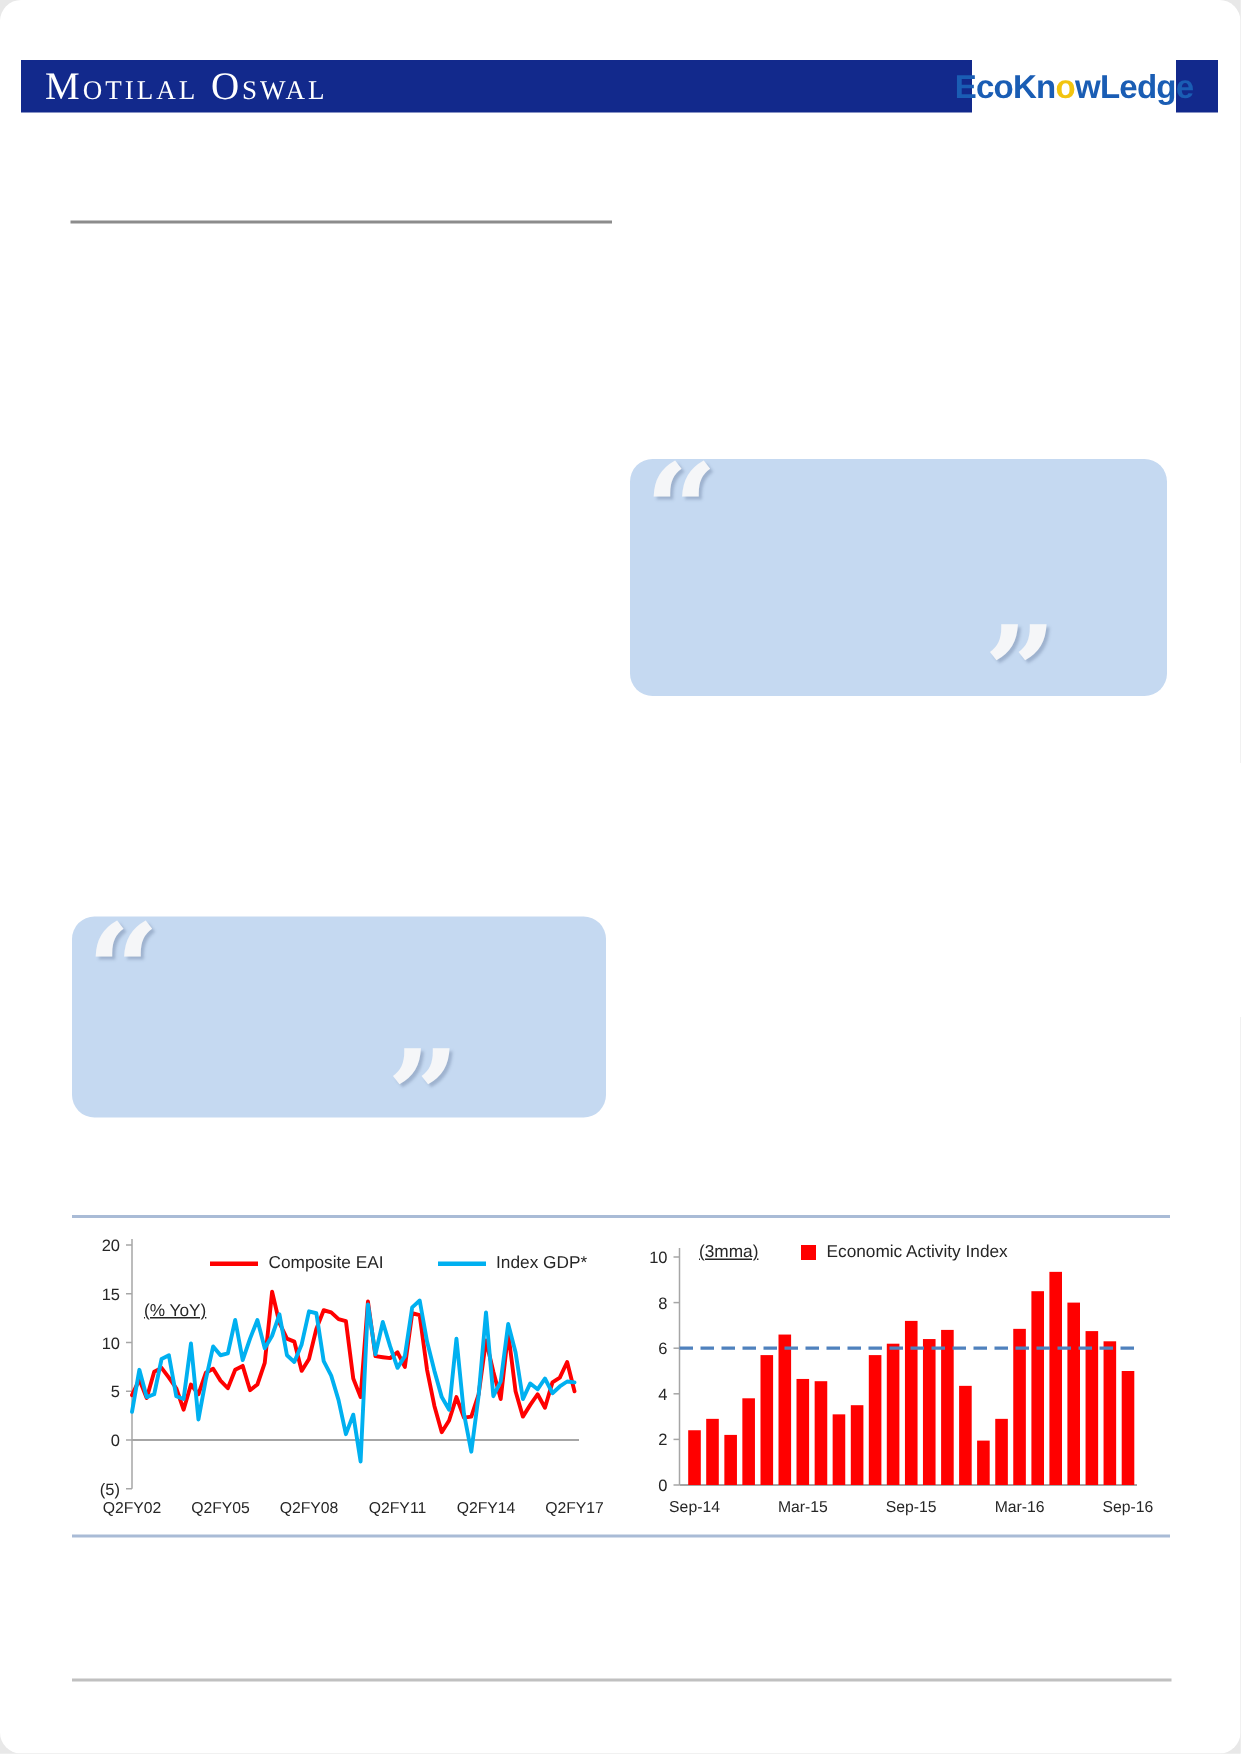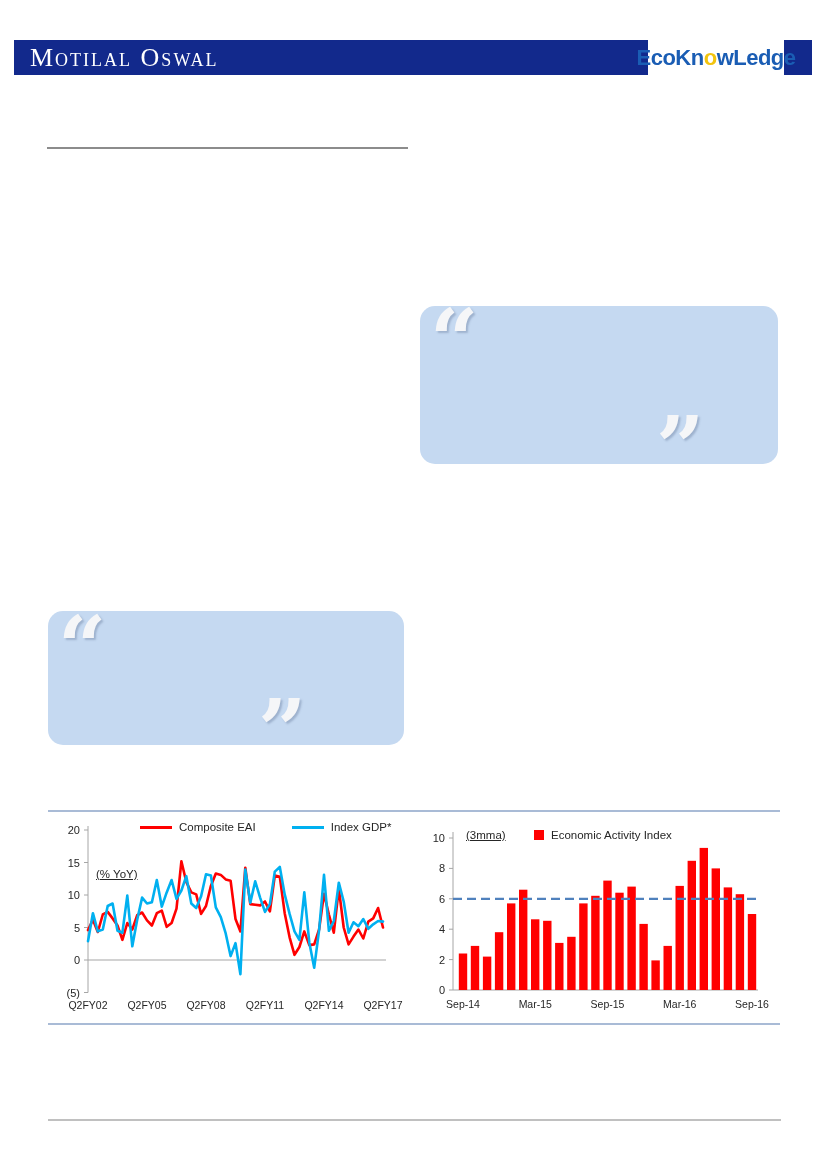--- a/index.html
+++ b/index.html
@@ -1,19 +1,20 @@
 <!DOCTYPE html>
 <html><head>
 <meta charset="utf-8">
 <style>
   html,body { margin:0; padding:0; background:#e8e8e8; }
   .page {
     position:relative; width:827px; height:1169px; margin:0 auto;
     background:#ffffff; overflow:hidden;
     font-family:"Liberation Sans", sans-serif;
+    border-radius:14px;
   }
   
   .header-bar {
     position:absolute; left:14px; top:40px; width:798px; height:35px;
     background:#12298C;
   }
   .brand {
     position:absolute; left:16px; top:3px;
     color:#ffffff; font-family:"Liberation Serif", serif;
     font-variant:small-caps; font-size:26px; letter-spacing:2px; line-height:30px;
@@ -48,21 +49,21 @@
   .chart.right-chart { left:420px; }
   .chart svg { position:absolute; left:0; top:0; }
   .chart text { font-family:"Liberation Sans", sans-serif; font-size:11px; fill:#262626; }
   .chart text.xlab { font-size:10.5px; }
   .annot {
     position:absolute; font-size:11.5px; color:#262626; white-space:nowrap;text-decoration:underline;
   }
   .left-chart .annot  { left:48px; top:36px;margin-top:20px; }
   .right-chart .annot { left:46px; top:17px; }
   .legend-row { position:absolute; display:flex; align-items:center; gap:8px; }
-  .left-chart  .legend-row { left:92px;  top:9px; gap:10px; }
+  .left-chart  .legend-row { left:92px;  top:24px; gap:10px; }
   .right-chart .legend-row { left:114px; top:17px; }
   .legend-item { display:flex; align-items:center; gap:7px; font-size:11.5px; color:#262626; white-space:nowrap; }
   .legend-item + .legend-item { margin-left:26px; }
   .swatch-line { display:inline-block; width:32px; height:3px; }
   .swatch-square { display:inline-block; width:10px; height:10px; }
 </style>
 </head>
 <body>
 
 <div class="page">

